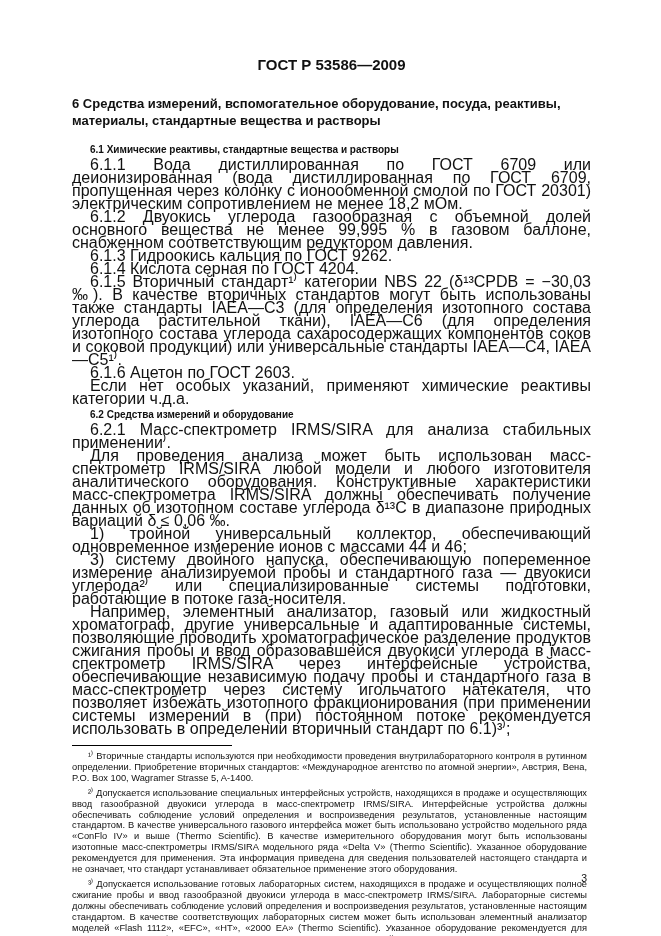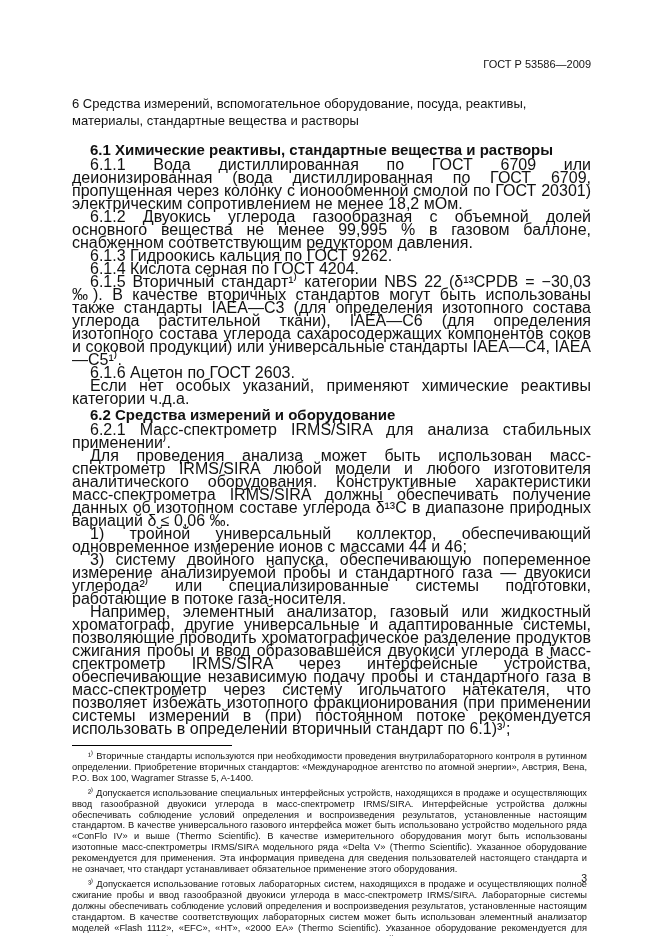--- a/index.html
+++ b/index.html
@@ -14,34 +14,34 @@
     overflow: hidden;
     box-sizing: border-box;
   }
   .content {
     position: absolute;
     left: 72px;
     top: 58px;
     width: 519px;
   }
   .doc-code {
-    text-align: right;
-    font-weight: normal;
-    font-size: 11px;
+    text-align: center;
+    font-weight: bold;
+    font-size: 15px;
     line-height: 13px;
   }
   .section-title {
     margin: 24px 0 0 0;
     font-size: 13px;
-    font-weight: normal;
+    font-weight: bold;
     line-height: 17px;
   }
   .h2 {
     margin: 14px 0 2px 0;
-    font-size: 15px;
+    font-size: 10px;
     font-weight: bold;
     line-height: 13px;
     text-indent: 18px;
   }
   .h2.tight { margin-top: 3px; }
   .body-p {
     margin: 0;
     font-size: 16px;
     line-height: 13px;
     text-align: justify;

